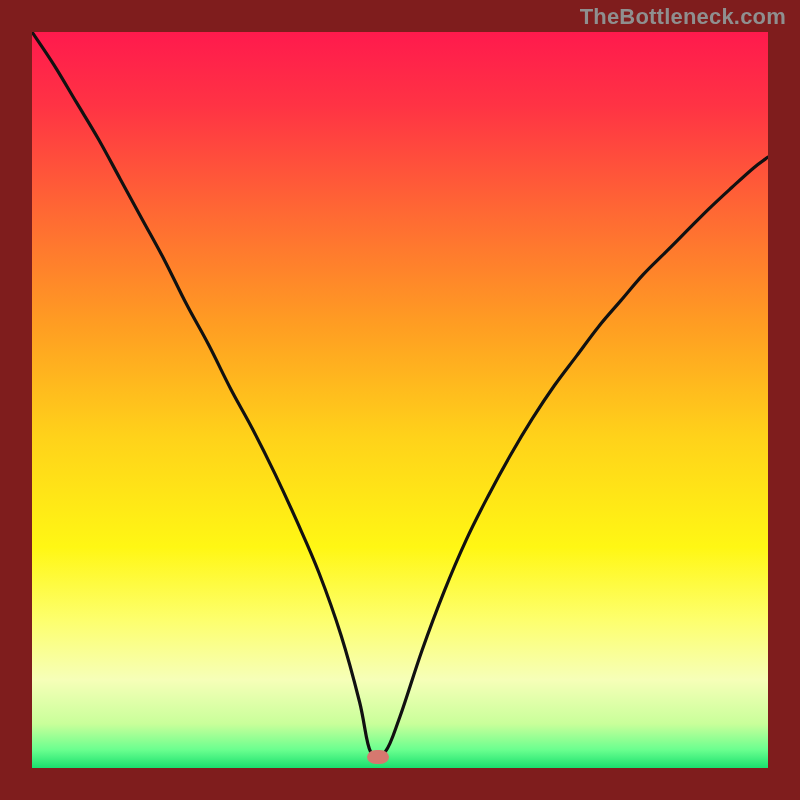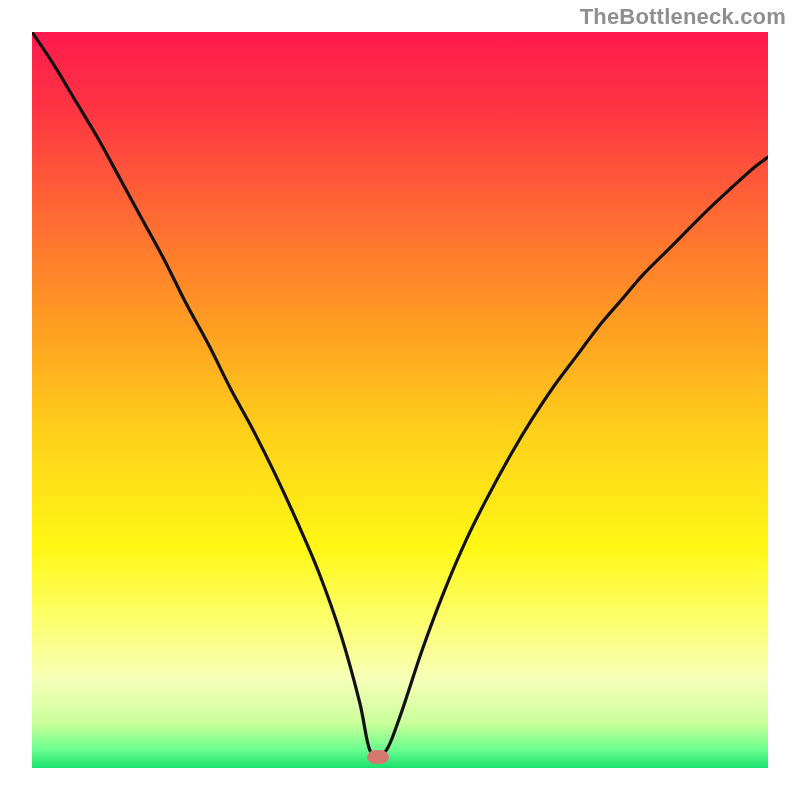--- a/index.html
+++ b/index.html
@@ -9,21 +9,21 @@
     height: 800px;
     background: #000;
     overflow: hidden;
   }
   .frame {
     position: absolute;
     left: 0;
     top: 0;
     width: 800px;
     height: 800px;
-    background: #ffffff;
+    background: #7f1d1d;
   }
   .watermark {
     position: absolute;
     top: 4px;
     right: 14px;
     font-family: Arial, Helvetica, sans-serif;
     font-size: 22px;
     font-weight: 600;
     color: #8f8f8f;
     letter-spacing: 0.2px;

